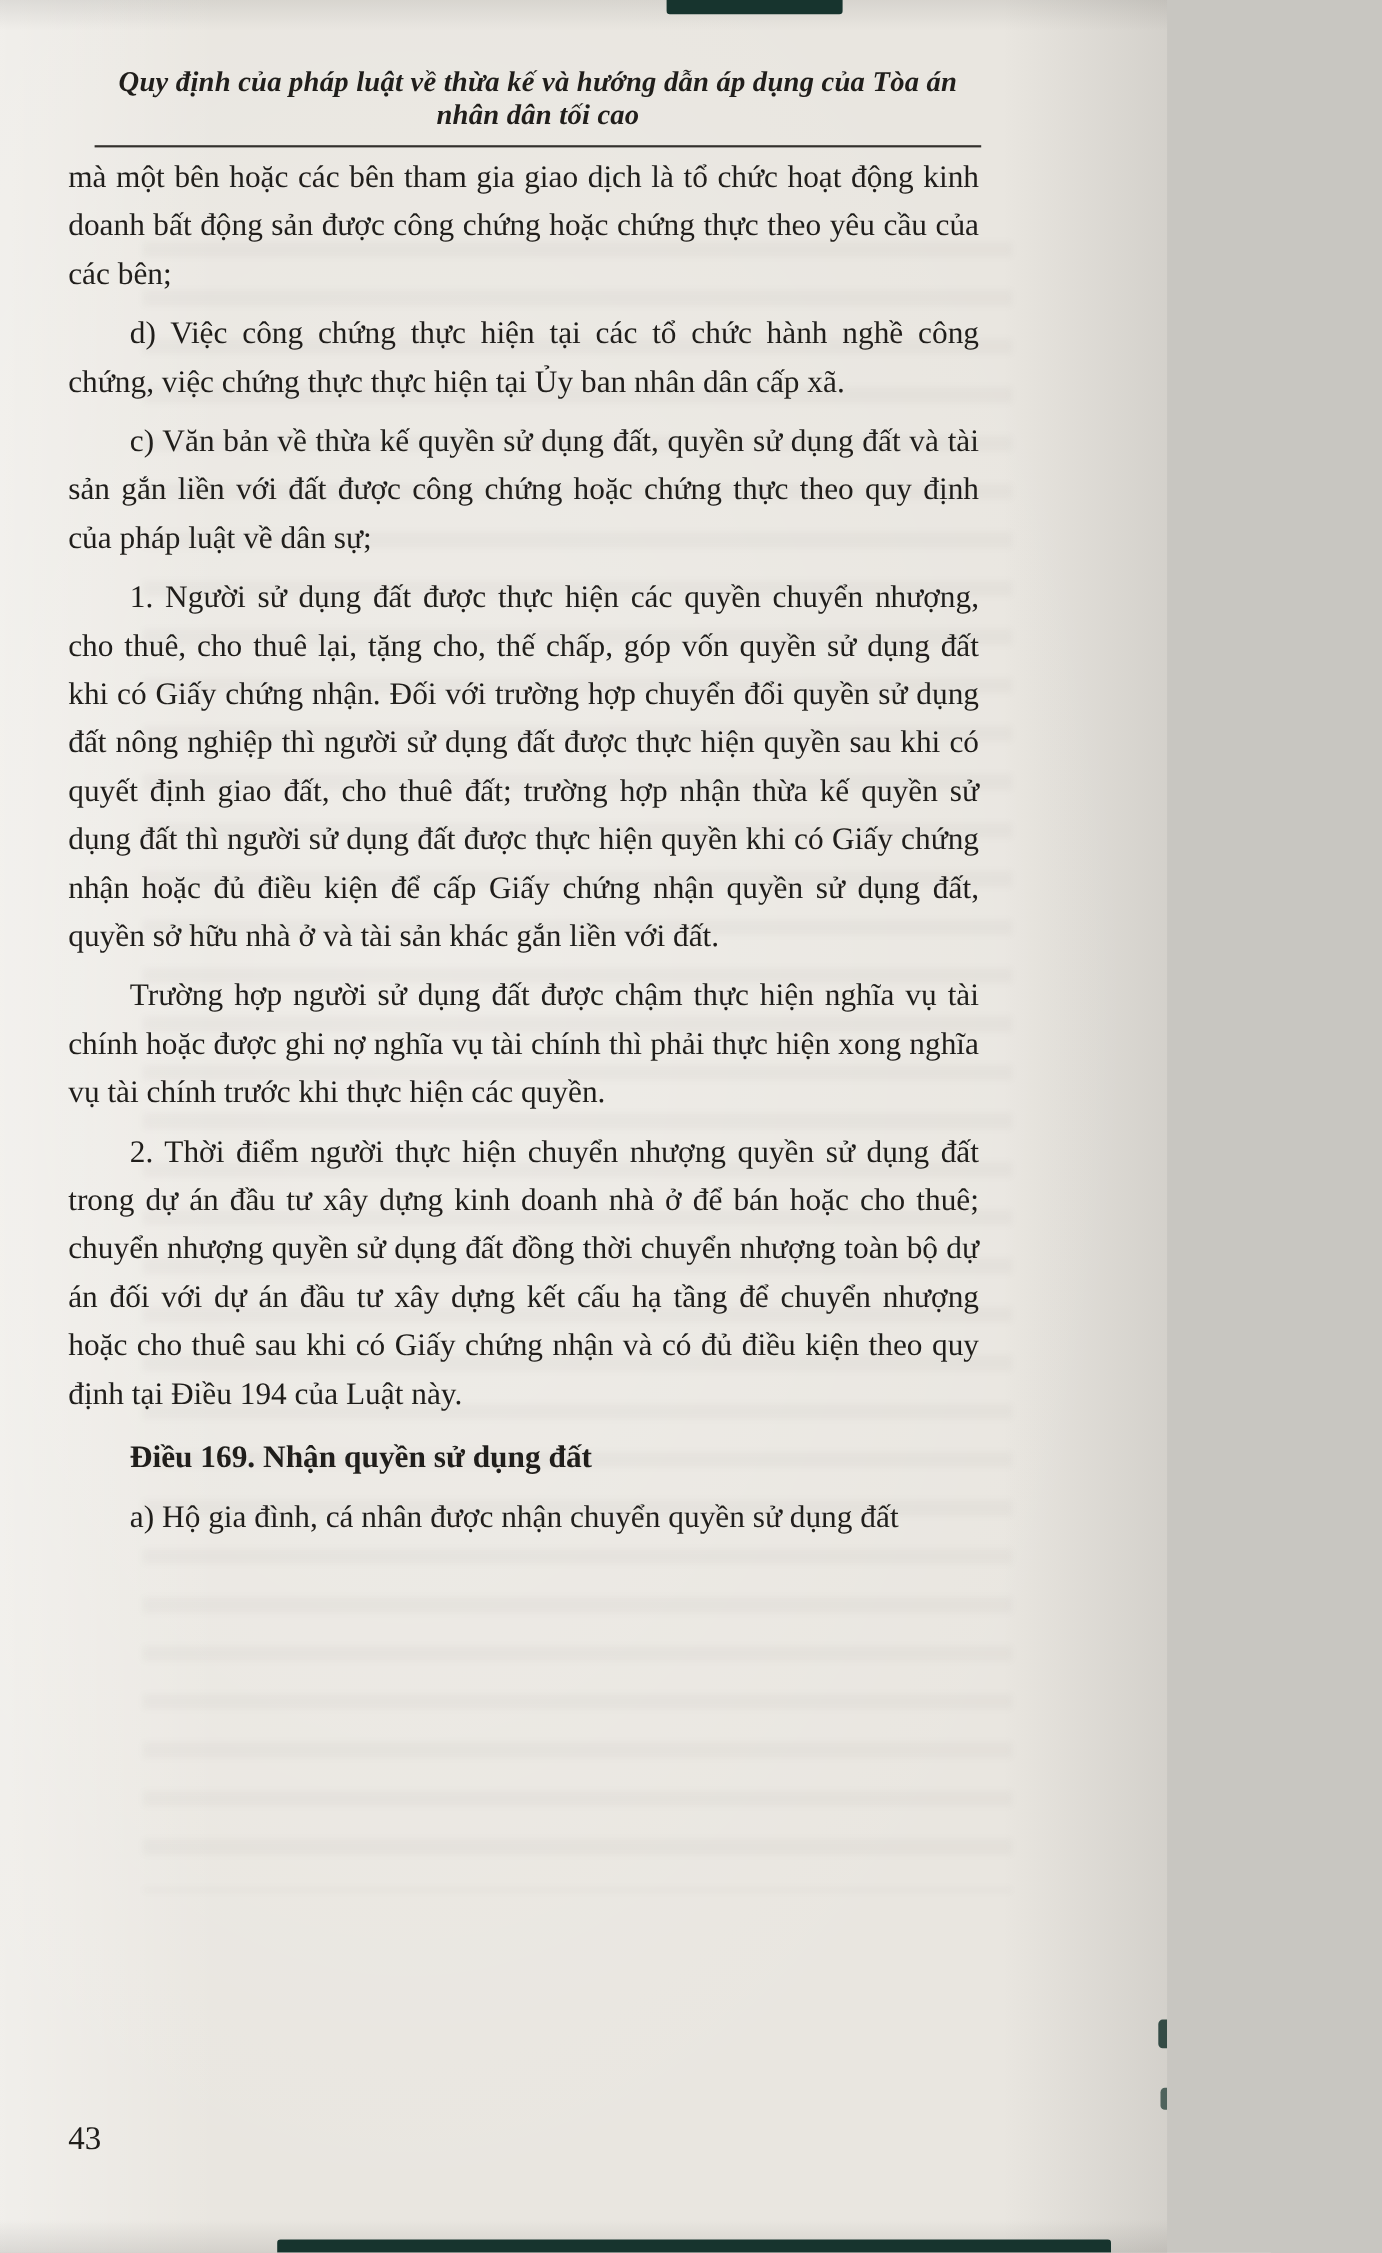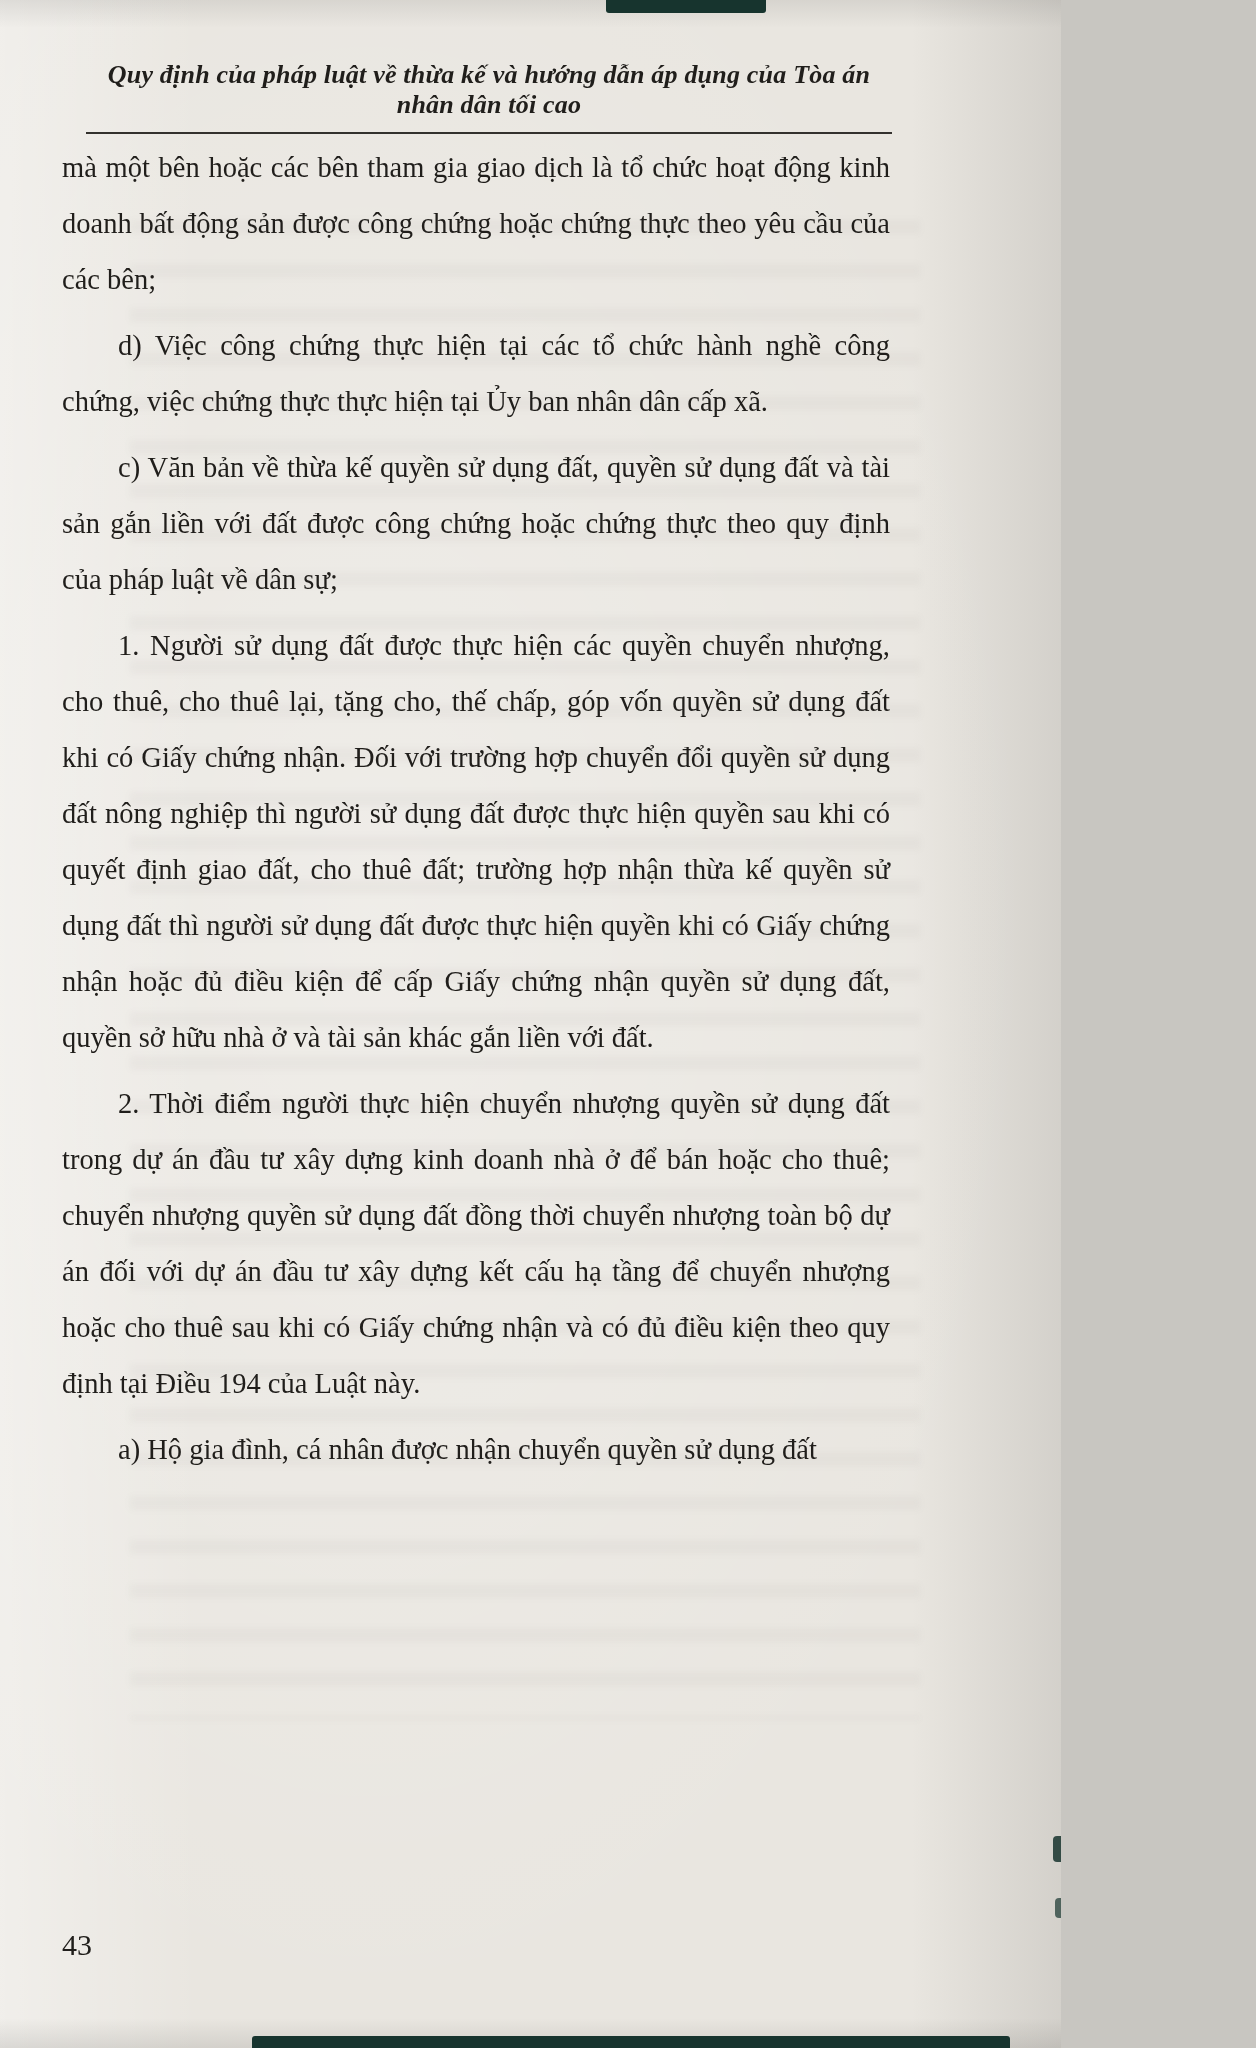--- a/index.html
+++ b/index.html
@@ -52,21 +52,21 @@
     font-style: italic;
     text-align: center;
     letter-spacing: .2px;
     padding-bottom: 12px;
     border-bottom: 2px solid #33312d;
   }
   .content {
     position: absolute;
     top: 140px; left: 62px; width: 828px;
     font-size: 28.5px;
-    line-height: 56px;
+    line-height: 44px;
     text-align: justify;
   }
   .content p { margin: 0 0 10px 0; text-indent: 56px; }
   .content p.continuation { text-indent: 0; }
   .content p.heading { font-weight: bold; margin-top: 14px; }
   .page-number {
     position: absolute;
     top: 1928px; left: 62px; width: 828px;
     font-size: 30px;
   }
@@ -82,19 +82,21 @@
   <div class="artifact edge-b"></div>
   <div class="ghost"></div>
 
   <div class="running-header">Quy định của pháp luật về thừa kế và hướng dẫn áp dụng của Tòa án nhân dân tối cao</div>
 
   <div class="content">
     <p class="continuation">mà một bên hoặc các bên tham gia giao dịch là tổ chức hoạt động kinh doanh bất động sản được công chứng hoặc chứng thực theo yêu cầu của các bên;</p>
     <p>d) Việc công chứng thực hiện tại các tổ chức hành nghề công chứng, việc chứng thực thực hiện tại Ủy ban nhân dân cấp xã.</p>
     <p>c) Văn bản về thừa kế quyền sử dụng đất, quyền sử dụng đất và tài sản gắn liền với đất được công chứng hoặc chứng thực theo quy định của pháp luật về dân sự;</p>
     <p>1. Người sử dụng đất được thực hiện các quyền chuyển nhượng, cho thuê, cho thuê lại, tặng cho, thế chấp, góp vốn quyền sử dụng đất khi có Giấy chứng nhận. Đối với trường hợp chuyển đổi quyền sử dụng đất nông nghiệp thì người sử dụng đất được thực hiện quyền sau khi có quyết định giao đất, cho thuê đất; trường hợp nhận thừa kế quyền sử dụng đất thì người sử dụng đất được thực hiện quyền khi có Giấy chứng nhận hoặc đủ điều kiện để cấp Giấy chứng nhận quyền sử dụng đất, quyền sở hữu nhà ở và tài sản khác gắn liền với đất.</p>
+    <p>Trường hợp người sử dụng đất được chậm thực hiện nghĩa vụ tài chính hoặc được ghi nợ nghĩa vụ tài chính thì phải thực hiện xong nghĩa vụ tài chính trước khi thực hiện các quyền.</p>
     <p>2. Thời điểm người thực hiện chuyển nhượng quyền sử dụng đất trong dự án đầu tư xây dựng kinh doanh nhà ở để bán hoặc cho thuê; chuyển nhượng quyền sử dụng đất đồng thời chuyển nhượng toàn bộ dự án đối với dự án đầu tư xây dựng kết cấu hạ tầng để chuyển nhượng hoặc cho thuê sau khi có Giấy chứng nhận và có đủ điều kiện theo quy định tại Điều 194 của Luật này.</p>
+    <p class="heading">Điều 169. Nhận quyền sử dụng đất</p>
     <p>a) Hộ gia đình, cá nhân được nhận chuyển quyền sử dụng đất</p>
   </div>
 
   <div class="page-number">43</div>
 
 </div>
 
 </body></html>

